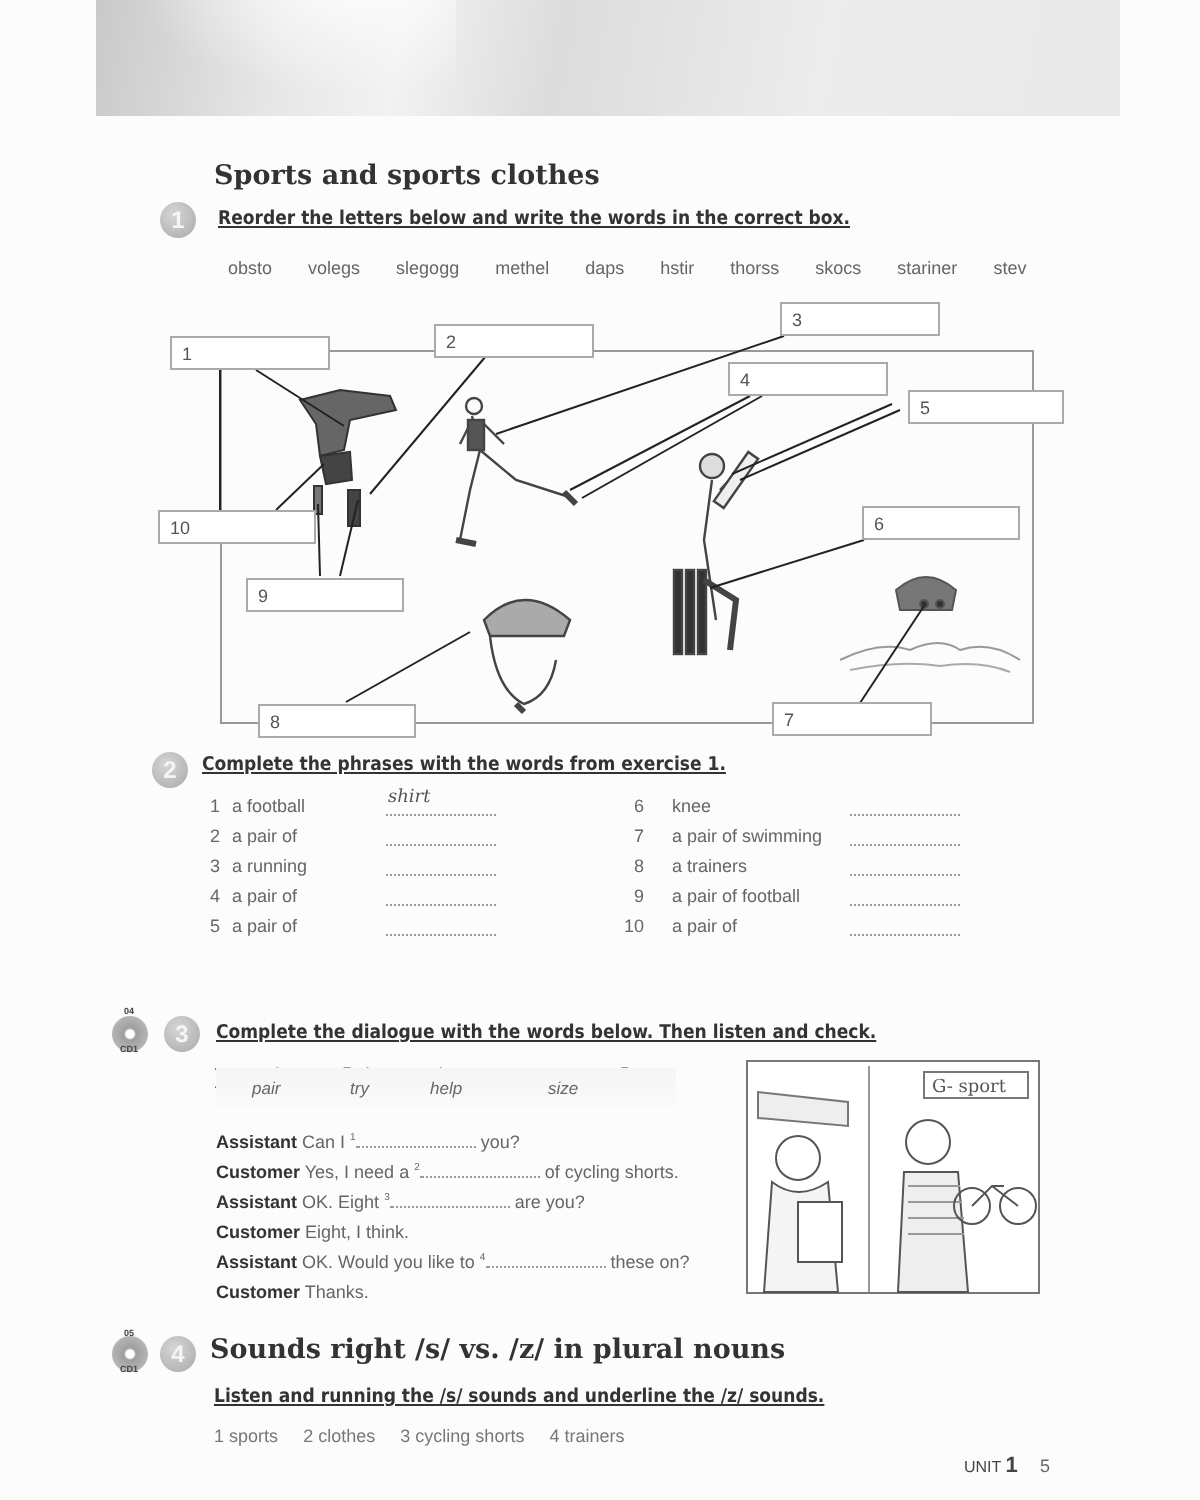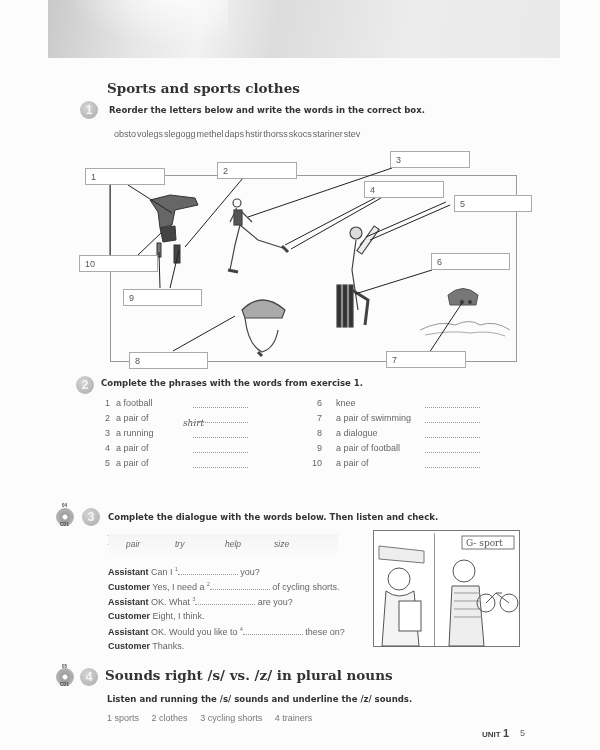--- a/index.html
+++ b/index.html
@@ -7,38 +7,38 @@
   .page { position: absolute; left: 0; top: 0; width: 600px; height: 750px; background: #fcfcfc; }
   .header-band { position: absolute; left: 48px; top: 0; width: 512px; height: 58px;
     background: linear-gradient(100deg, #c9c9c9 0%, #e6e6e6 18%, #f2f2f2 30%, #dcdcdc 45%, #ececec 70%, #e9e9e9 100%); }
   .header-swoosh { position: absolute; left: 48px; top: 0; width: 180px; height: 58px;
     background: radial-gradient(ellipse at 70% -20%, rgba(255,255,255,0.9) 0%, rgba(255,255,255,0) 60%); }
   .page-title { position: absolute; left: 82px; top: 28px; font-family: "DejaVu Sans", sans-serif; font-weight: bold; font-size: 21px; color: #2b2b2b; letter-spacing: -0.2px; }
   .section-title { position: absolute; font-family: "DejaVu Serif", serif; font-weight: bold; font-size: 13.5px; color: #333; }
   .ex-badge { position: absolute; width: 18px; height: 18px; border-radius: 50%; background: radial-gradient(circle at 40% 35%, #d6d6d6, #a9a9a9); color: #f5f5f5; font-weight: bold; font-size: 12px; text-align: center; line-height: 18px; }
   .cd-badge { position: absolute; width: 18px; height: 18px; border-radius: 50%; background: radial-gradient(circle, #fff 0 2px, #9e9e9e 3px, #c4c4c4 100%); }
   .cd-label { position: absolute; font-size: 4.5px; font-weight: bold; color: #444; }
-  .instruction { position: absolute; font-size: 9.5px; font-weight: bold; color: #333; font-family: "DejaVu Sans Condensed", "DejaVu Sans", sans-serif; }
-  .word-bank { position: absolute; left: 114px; top: 129px; font-size: 9px; color: #666; display: flex; gap: 1px; }
+  .instruction { position: absolute; font-size: 9.5px; font-weight: bold; color: #333; font-family: "DejaVu Sans Condensed", "DejaVu Sans", sans-serif; text-decoration: underline; }
+  .word-bank { position: absolute; left: 114px; top: 129px; font-size: 9px; color: #666; display: flex; gap: 18px; }
   .diagram { position: absolute; left: 110px; top: 175px; width: 407px; height: 187px; border: 1px solid #999; }
   .label-box { position: absolute; height: 17px; background: #fff; border: 1px solid #aaa; font-size: 9px; color: #555; padding: 3px 0 0 5px; }
   .figure { position: absolute; }
   .phrases { position: absolute; font-size: 9px; color: #666; }
   .phrase-row { position: absolute; height: 15px; white-space: nowrap; }
   .phrase-num { position: absolute; left: 0; width: 14px; text-align: right; }
   .phrase-text { position: absolute; }
   .phrase-dots { position: absolute; border-bottom: 1px dotted #999; height: 10px; width: 55px; }
   .handwriting { position: absolute; font-family: "DejaVu Serif", serif; font-style: italic; font-size: 9px; color: #555; }
   .word-bank-2 { position: absolute; left: 108px; top: 534px; width: 230px; height: 20px; background: linear-gradient(180deg,#f5f5f5,#fafafa); font-size: 8.5px; color: #666; font-style: italic; }
   .word-bank-2 span { position: absolute; top: 5px; }
   .dialogue { position: absolute; left: 108px; font-size: 9px; color: #666; }
   .dialogue-line { position: absolute; white-space: nowrap; }
   .speaker { font-weight: bold; color: #333; }
   .shop-image { position: absolute; left: 373px; top: 530px; width: 147px; height: 117px; border: 1px solid #777; background: #fff; }
-  .footer-unit { position: absolute; left: 482px; top: 727px; font-size: 8px; font-weight: bold; color: #444; }
+  .footer-unit { position: absolute; left: 482px; top: 727px; font-size: 8px; font-weight: normal; color: #444; }
   .footer-unit b { font-size: 11px; }
   .footer-page { position: absolute; left: 520px; top: 728px; font-size: 9px; color: #666; }
 </style>
 </head>
 <body>
 
 <div class="page">
 
   <div class="header-band"></div>
   <div class="header-swoosh"></div>
@@ -136,21 +136,21 @@
   <div class="label-box" style="left:123px; top:289px; width:79px;"><span>9</span></div>
   <div class="label-box" style="left:79px; top:255px; width:79px;"><span>10</span></div>
 
   <div class="ex-badge" style="left:76px; top:376px;">2</div>
   <div class="instruction" style="left:101px; top:377px;">Complete the phrases with the words from exercise 1.</div>
 
   <div class="phrases" style="left:96px; top:398px;">
     <div class="phrase-row" style="top:0;">
       <span class="phrase-num">1</span>
       <span class="phrase-text" style="left:20px;">a football</span>
-      <span class="handwriting" style="left:87px; top:-4px;margin-top:24px;">shirt</span>
+      <span class="handwriting" style="left:98px; top:-4px;">shirt</span>
       <span class="phrase-dots" style="left:97px;"></span>
     </div>
     <div class="phrase-row" style="top:15px;">
       <span class="phrase-num">2</span>
       <span class="phrase-text" style="left:20px;">a pair of</span>
       <span class="phrase-dots" style="left:97px;"></span>
     </div>
     <div class="phrase-row" style="top:30px;">
       <span class="phrase-num">3</span>
       <span class="phrase-text" style="left:20px;">a running</span>
@@ -174,21 +174,21 @@
       <span class="phrase-text" style="left:28px;">knee</span>
       <span class="phrase-dots" style="left:117px;"></span>
     </div>
     <div class="phrase-row" style="top:15px;">
       <span class="phrase-num">7</span>
       <span class="phrase-text" style="left:28px;">a pair of swimming</span>
       <span class="phrase-dots" style="left:117px;"></span>
     </div>
     <div class="phrase-row" style="top:30px;">
       <span class="phrase-num">8</span>
-      <span class="phrase-text" style="left:28px;">a dialogue</span>
+      <span class="phrase-text" style="left:28px;">a trainers</span>
       <span class="phrase-dots" style="left:117px;"></span>
     </div>
     <div class="phrase-row" style="top:45px;">
       <span class="phrase-num">9</span>
       <span class="phrase-text" style="left:28px;">a pair of football</span>
       <span class="phrase-dots" style="left:117px;"></span>
     </div>
     <div class="phrase-row" style="top:60px;">
       <span class="phrase-num">10</span>
       <span class="phrase-text" style="left:28px;">a pair of</span>
@@ -199,36 +199,36 @@
   <div class="section-title" style="left:107px; top:512px;margin-top:20px;">Buying things in a sports shop</div>
   <div class="cd-badge" style="left:56px; top:508px;"></div>
   <div class="cd-label" style="left:62px; top:503px;">04</div>
   <div class="cd-label" style="left:60px; top:522px;">CD1</div>
   <div class="ex-badge" style="left:82px; top:508px;">3</div>
   <div class="instruction" style="left:108px; top:511px;">Complete the dialogue with the words below. Then listen and check.</div>
 
   <div class="word-bank-2">
     <span style="left:18px;">pair</span>
     <span style="left:67px;">try</span>
-    <span style="left:117px;">help</span>
+    <span style="left:107px;">help</span>
     <span style="left:166px;">size</span>
   </div>
 
   <div class="dialogue" style="top:566px;">
     <div class="dialogue-line" style="top:0;">
       <span class="speaker">Assistant</span>
       <span>Can I </span><sup style="font-size:5px;">1</sup><span style="display:inline-block;width:60px;border-bottom:1px dotted #999;"></span><span> you?</span>
     </div>
     <div class="dialogue-line" style="top:15px;">
       <span class="speaker">Customer</span>
       <span>Yes, I need a </span><sup style="font-size:5px;">2</sup><span style="display:inline-block;width:60px;border-bottom:1px dotted #999;"></span><span> of cycling shorts.</span>
     </div>
     <div class="dialogue-line" style="top:30px;">
       <span class="speaker">Assistant</span>
-      <span>OK. What </span><sup style="font-size:5px;">3</sup><span style="display:inline-block;width:60px;border-bottom:1px dotted #999;"></span><span> are you?</span>
+      <span>OK. Eight </span><sup style="font-size:5px;">3</sup><span style="display:inline-block;width:60px;border-bottom:1px dotted #999;"></span><span> are you?</span>
     </div>
     <div class="dialogue-line" style="top:45px;">
       <span class="speaker">Customer</span>
       <span>Eight, I think.</span>
     </div>
     <div class="dialogue-line" style="top:60px;">
       <span class="speaker">Assistant</span>
       <span>OK. Would you like to </span><sup style="font-size:5px;">4</sup><span style="display:inline-block;width:60px;border-bottom:1px dotted #999;"></span><span> these on?</span>
     </div>
     <div class="dialogue-line" style="top:75px;">

